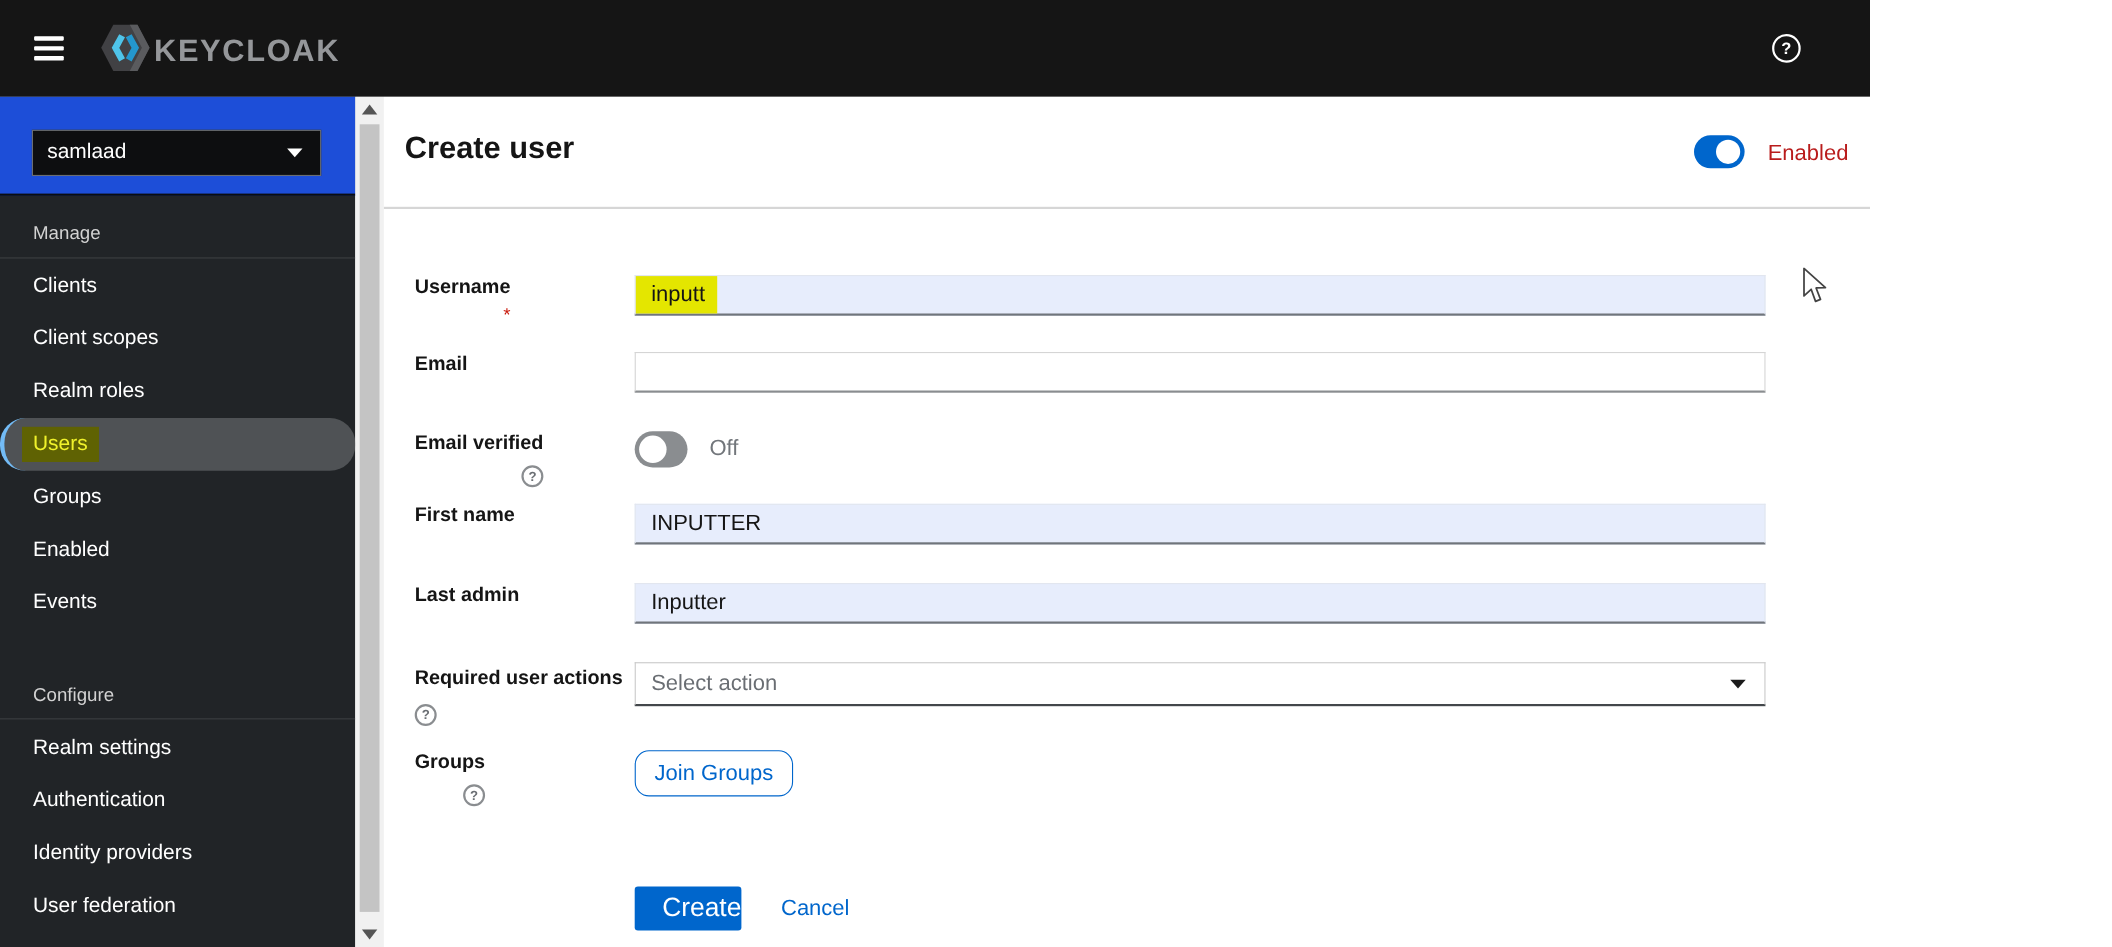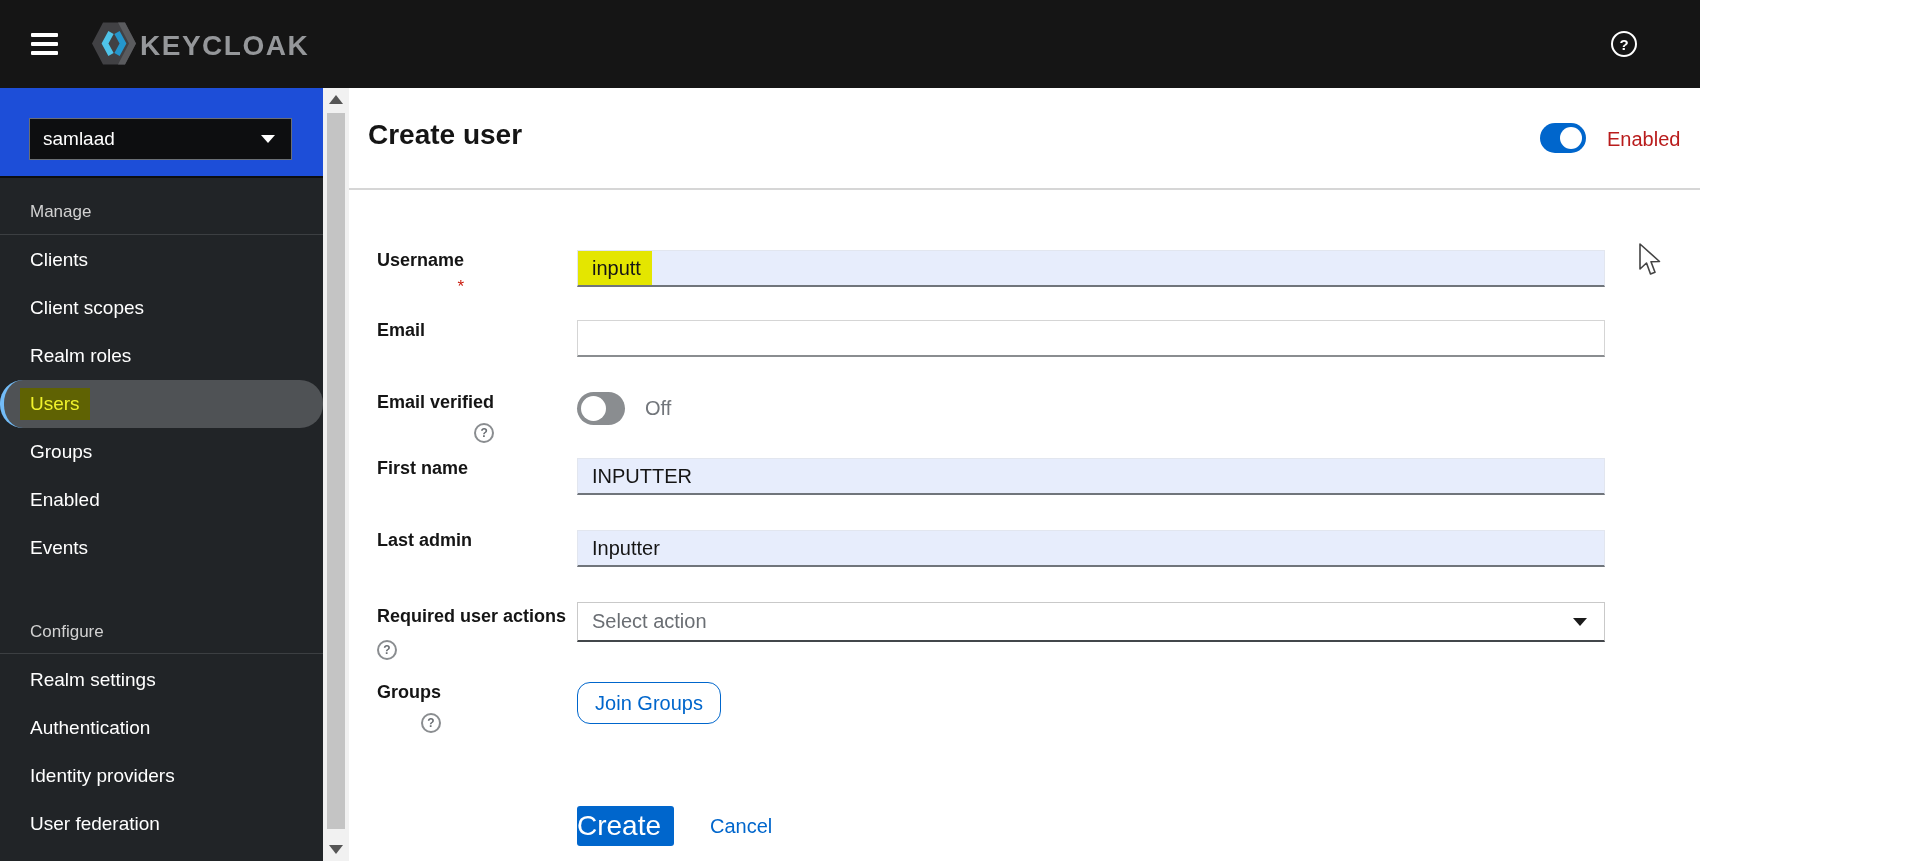--- a/index.html
+++ b/index.html
@@ -73,21 +73,21 @@
   .select{position:absolute;left:228px;top:0;width:1028px;height:100%;box-sizing:border-box;background:#fff;
     border:1px solid #c9c9c9;border-bottom:2px solid #43474b;display:flex;align-items:center;
     padding-left:14px;font-size:20px;color:#6a6e73;cursor:pointer;}
   .select .caret-dark{position:absolute;right:17px;top:50%;margin-top:-4px;}
   .stack-label{position:absolute;left:28px;top:2px;}
   .stack-label .line1{font-size:18px;font-weight:700;color:#151515;line-height:24px;}
   .stack-label .qicon{margin-top:12px;}
   .join-btn{position:absolute;left:228px;top:0;width:142px;height:40px;border:1px solid #0066cc;border-radius:13px;
     background:#fff;color:#0066cc;font-size:20px;display:flex;align-items:center;justify-content:center;cursor:pointer;}
   .create-btn{position:absolute;left:228px;top:0;width:97px;height:40px;background:#0066cc;border:none;border-radius:3px;
-    color:#fff;font-size:28px;display:flex;align-items:center;justify-content:flex-start;cursor:pointer;}
+    color:#fff;font-size:24px;display:flex;align-items:center;justify-content:flex-end;cursor:pointer;}
   .cancel-link{position:absolute;left:361px;top:0;height:40px;display:flex;align-items:center;color:#0066cc;
     font-size:20px;cursor:pointer;}
   .cursor{position:absolute;left:1638px;top:243px;pointer-events:none;}
 </style>
 </head>
 <body>
 
 <div class="stage">
 
   <div class="topbar">

